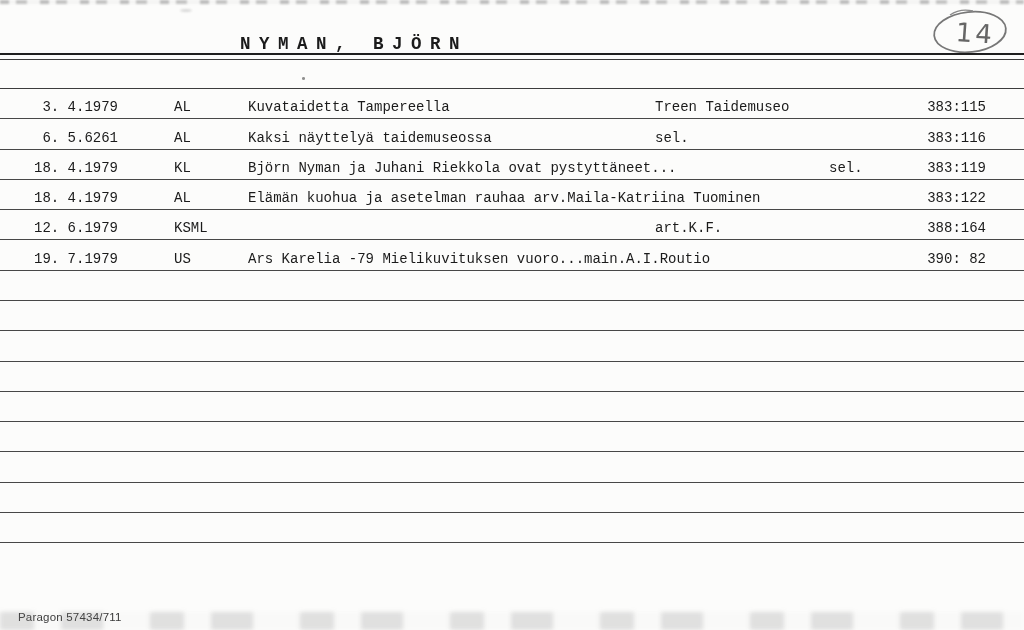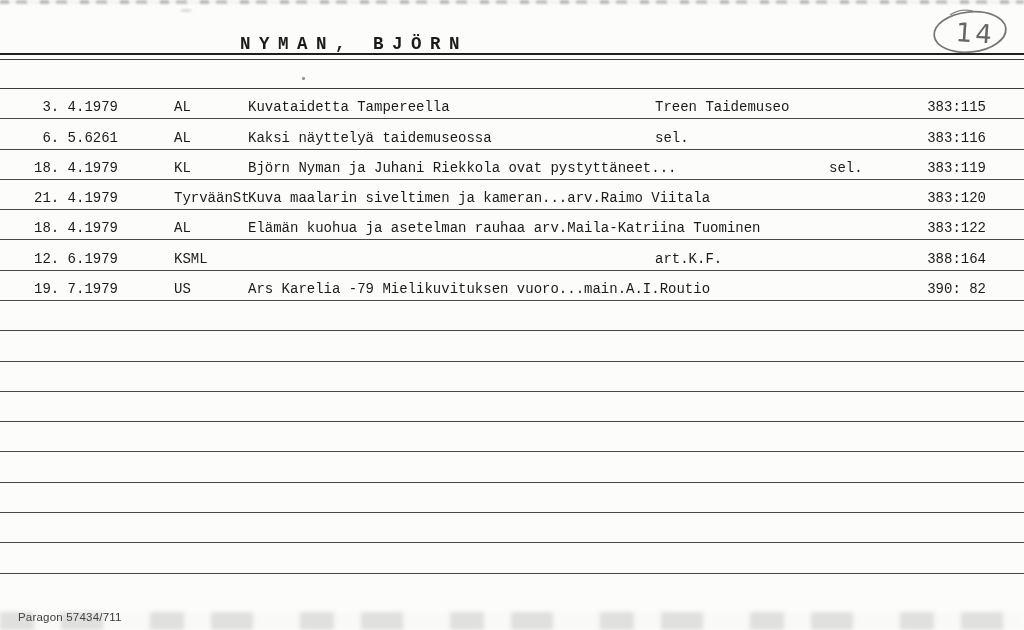--- a/index.html
+++ b/index.html
@@ -104,27 +104,20 @@
 
 
   <div class="row">
     <span class="cell c-date">18. 4.1979</span>
     <span class="cell c-paper">KL</span>
     <span class="cell c-title">Björn Nyman ja Juhani Riekkola ovat pystyttäneet...</span>
     <span class="cell c-credit" style="left: 829px;">sel.</span>
     <span class="cell c-ref">383:119</span>
   </div>
 
-  <div class="row">
-    <span class="cell c-date">21. 4.1979</span>
-    <span class="cell c-paper">TyrväänSt</span>
-    <span class="cell c-title">Kuva maalarin siveltimen ja kameran...arv.Raimo Viitala</span>
-    <span class="cell c-credit"></span>
-    <span class="cell c-ref">383:120</span>
-  </div>
 
   <div class="row">
     <span class="cell c-date">18. 4.1979</span>
     <span class="cell c-paper">AL</span>
     <span class="cell c-title">Elämän kuohua ja asetelman rauhaa arv.Maila-Katriina Tuominen</span>
     <span class="cell c-credit"></span>
     <span class="cell c-ref">383:122</span>
   </div>
 
   <div class="row">

